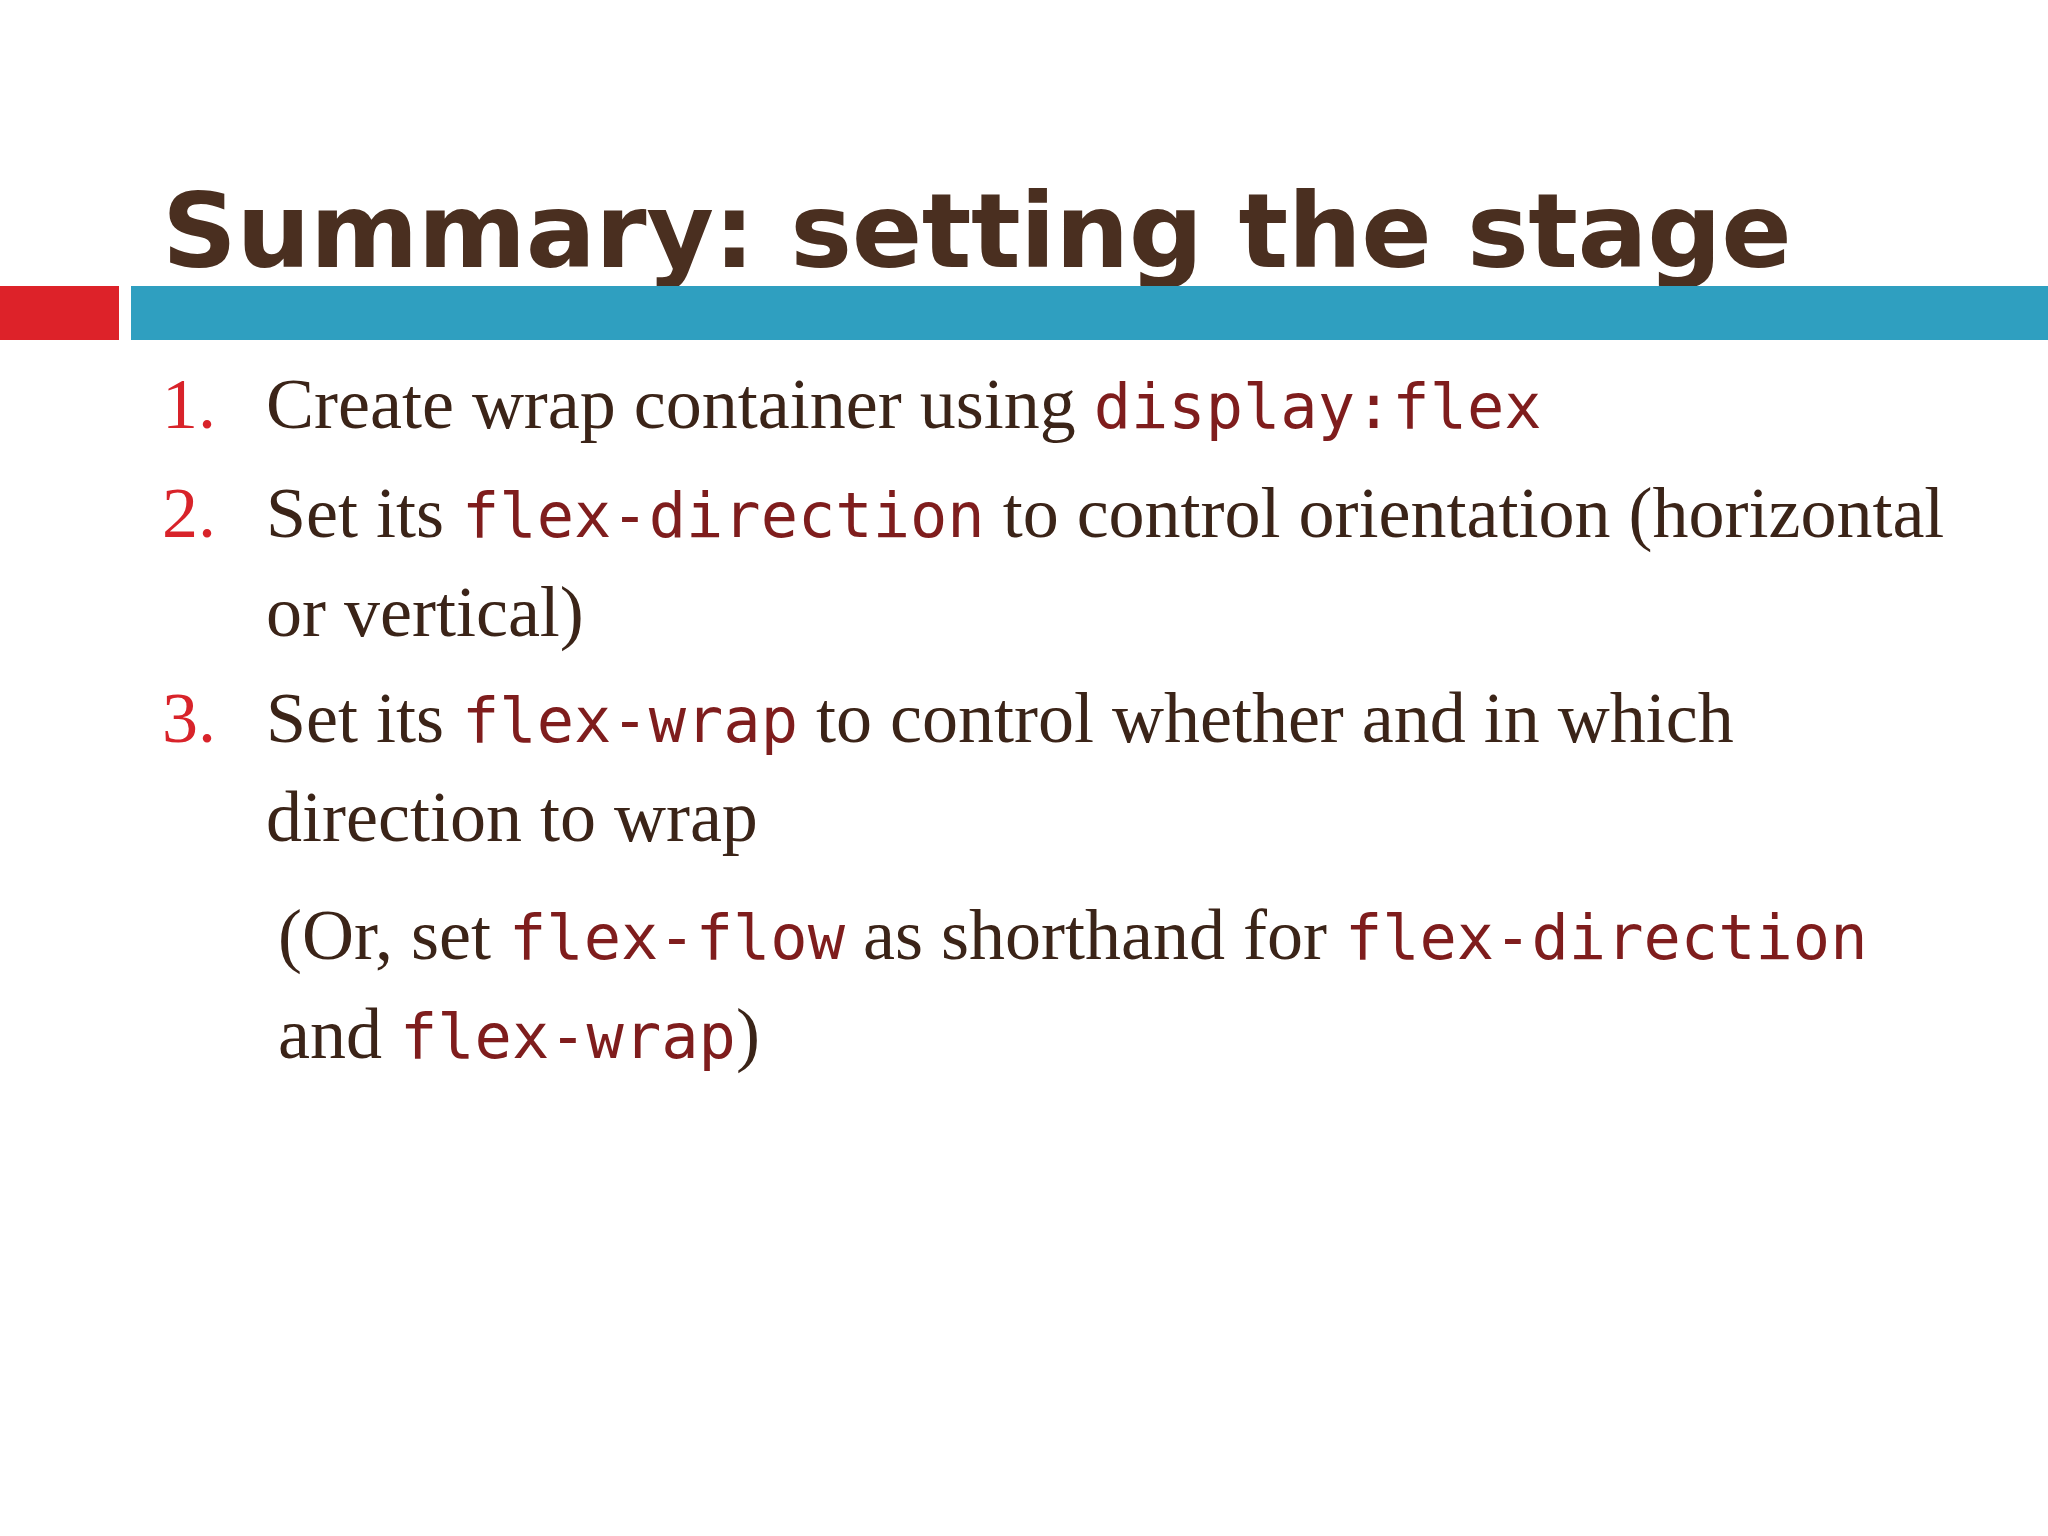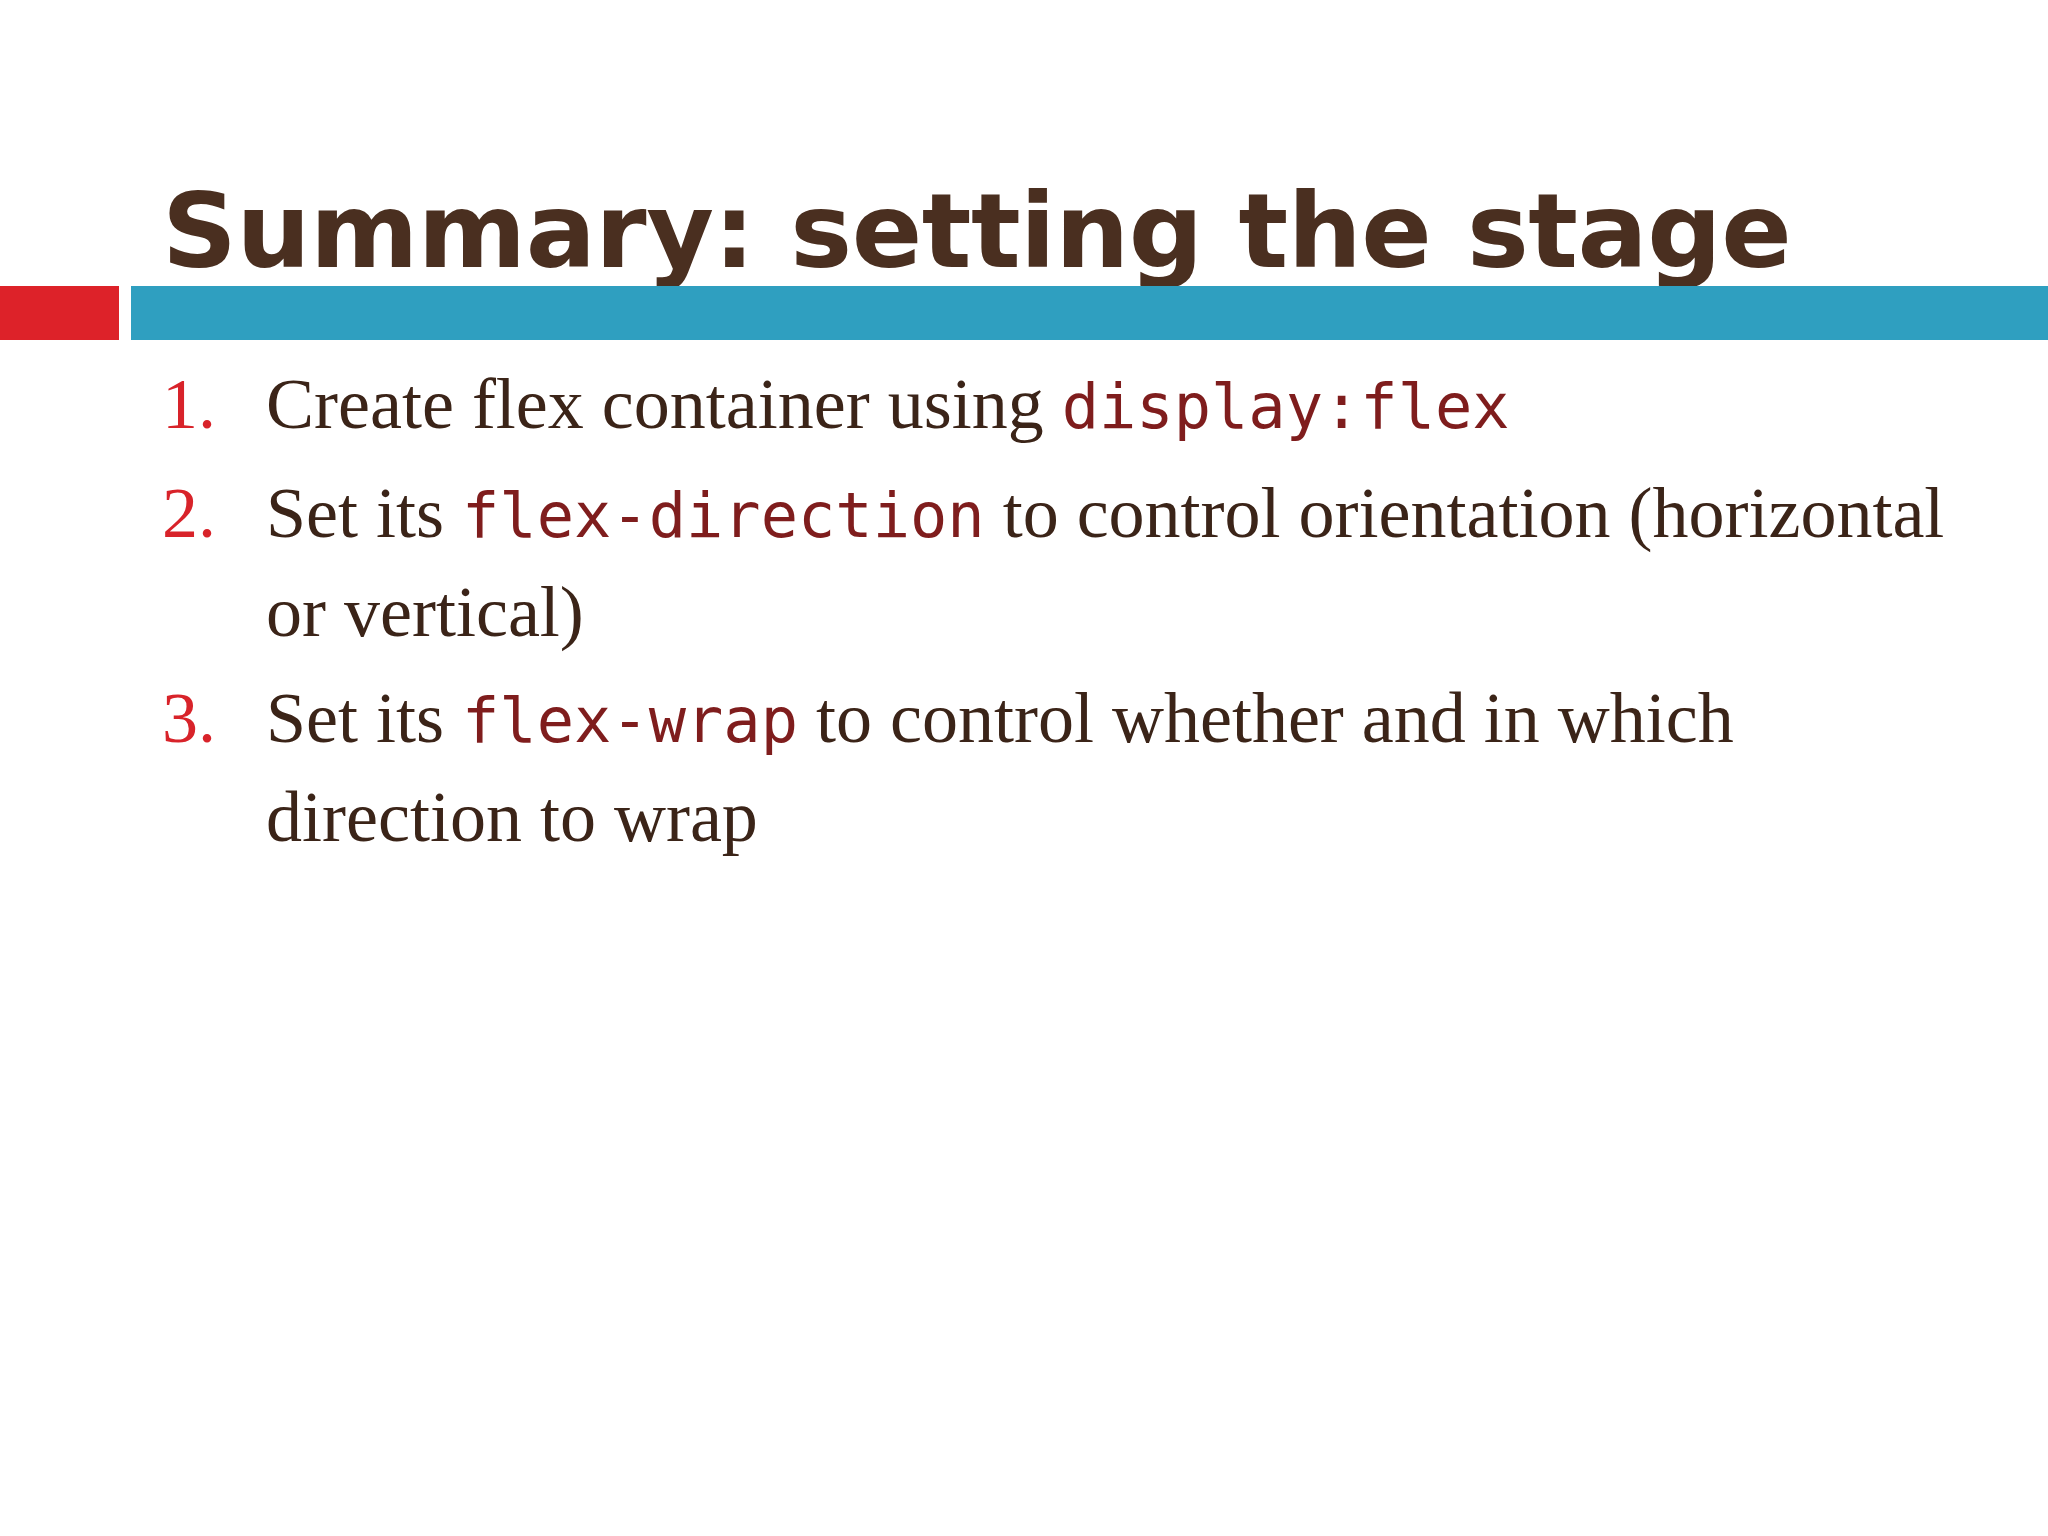--- a/index.html
+++ b/index.html
@@ -145,26 +145,27 @@
 
   <div class="bar-row">
     <div class="bar-red"></div>
     <div class="bar-blue"></div>
   </div>
 
   <div class="body-area">
     <ol class="list" id="numbered-list">
         <li class="list-item">
           <span class="item-number">1.</span>
-          <span class="item-text"><span>Create flex container using </span><code>display:flex</code></span>
+          <span class="item-text"><span>Create wrap container using </span><code>display:flex</code></span>
         </li>
         <li class="list-item">
           <span class="item-number">2.</span>
           <span class="item-text"><span>Set its </span><code>flex-direction</code><span> to control orientation (horizontal or vertical)</span></span>
         </li>
         <li class="list-item">
           <span class="item-number">3.</span>
           <span class="item-text"><span>Set its </span><code>flex-wrap</code><span> to control whether and in which direction to wrap</span></span>
         </li>
       </ol>
+    <div class="sub-note" id="sub-note"><span>(Or, set </span><code>flex-flow</code><span> as shorthand for </span><code>flex-direction</code><span> and </span><code>flex-wrap</code><span>)</span></div>
   </div>
 
 </div>
 
 </body></html>

